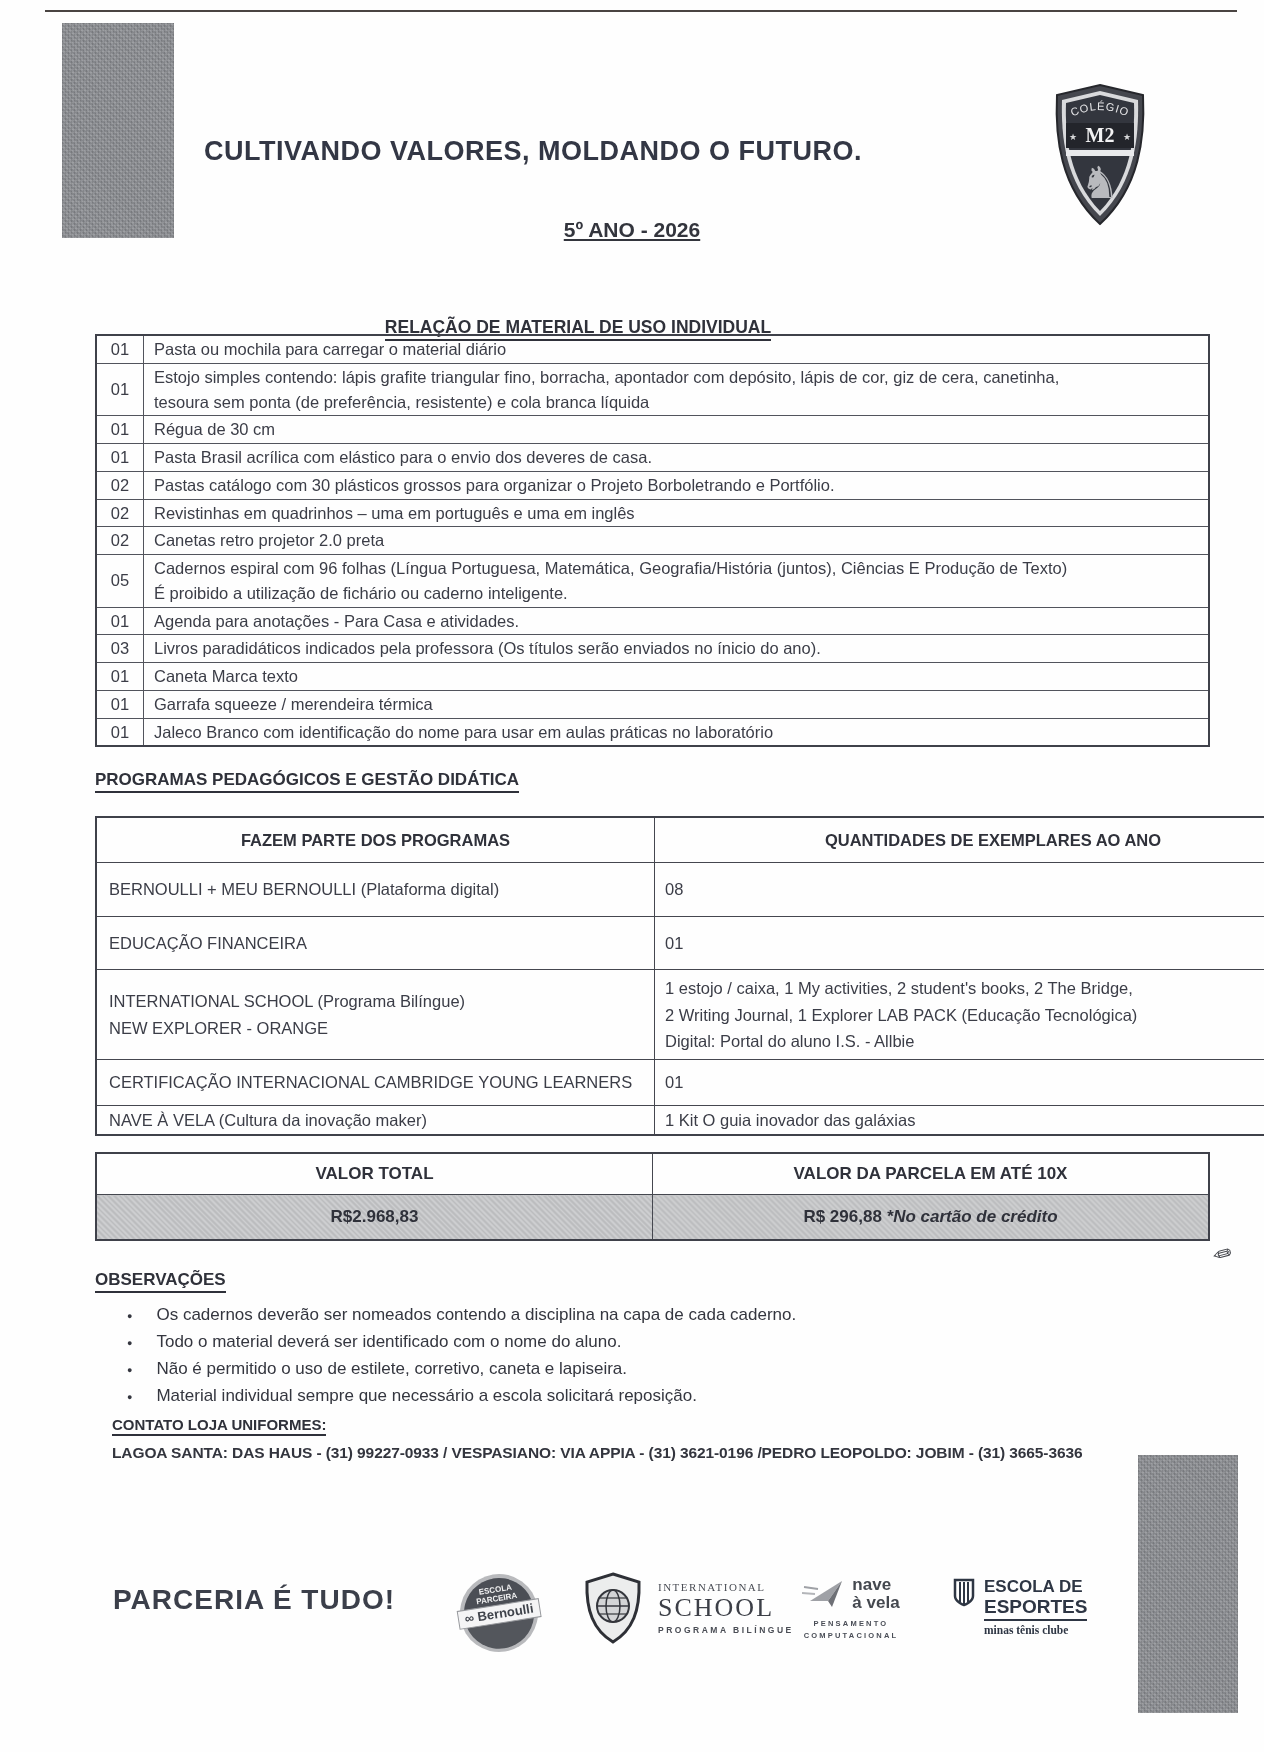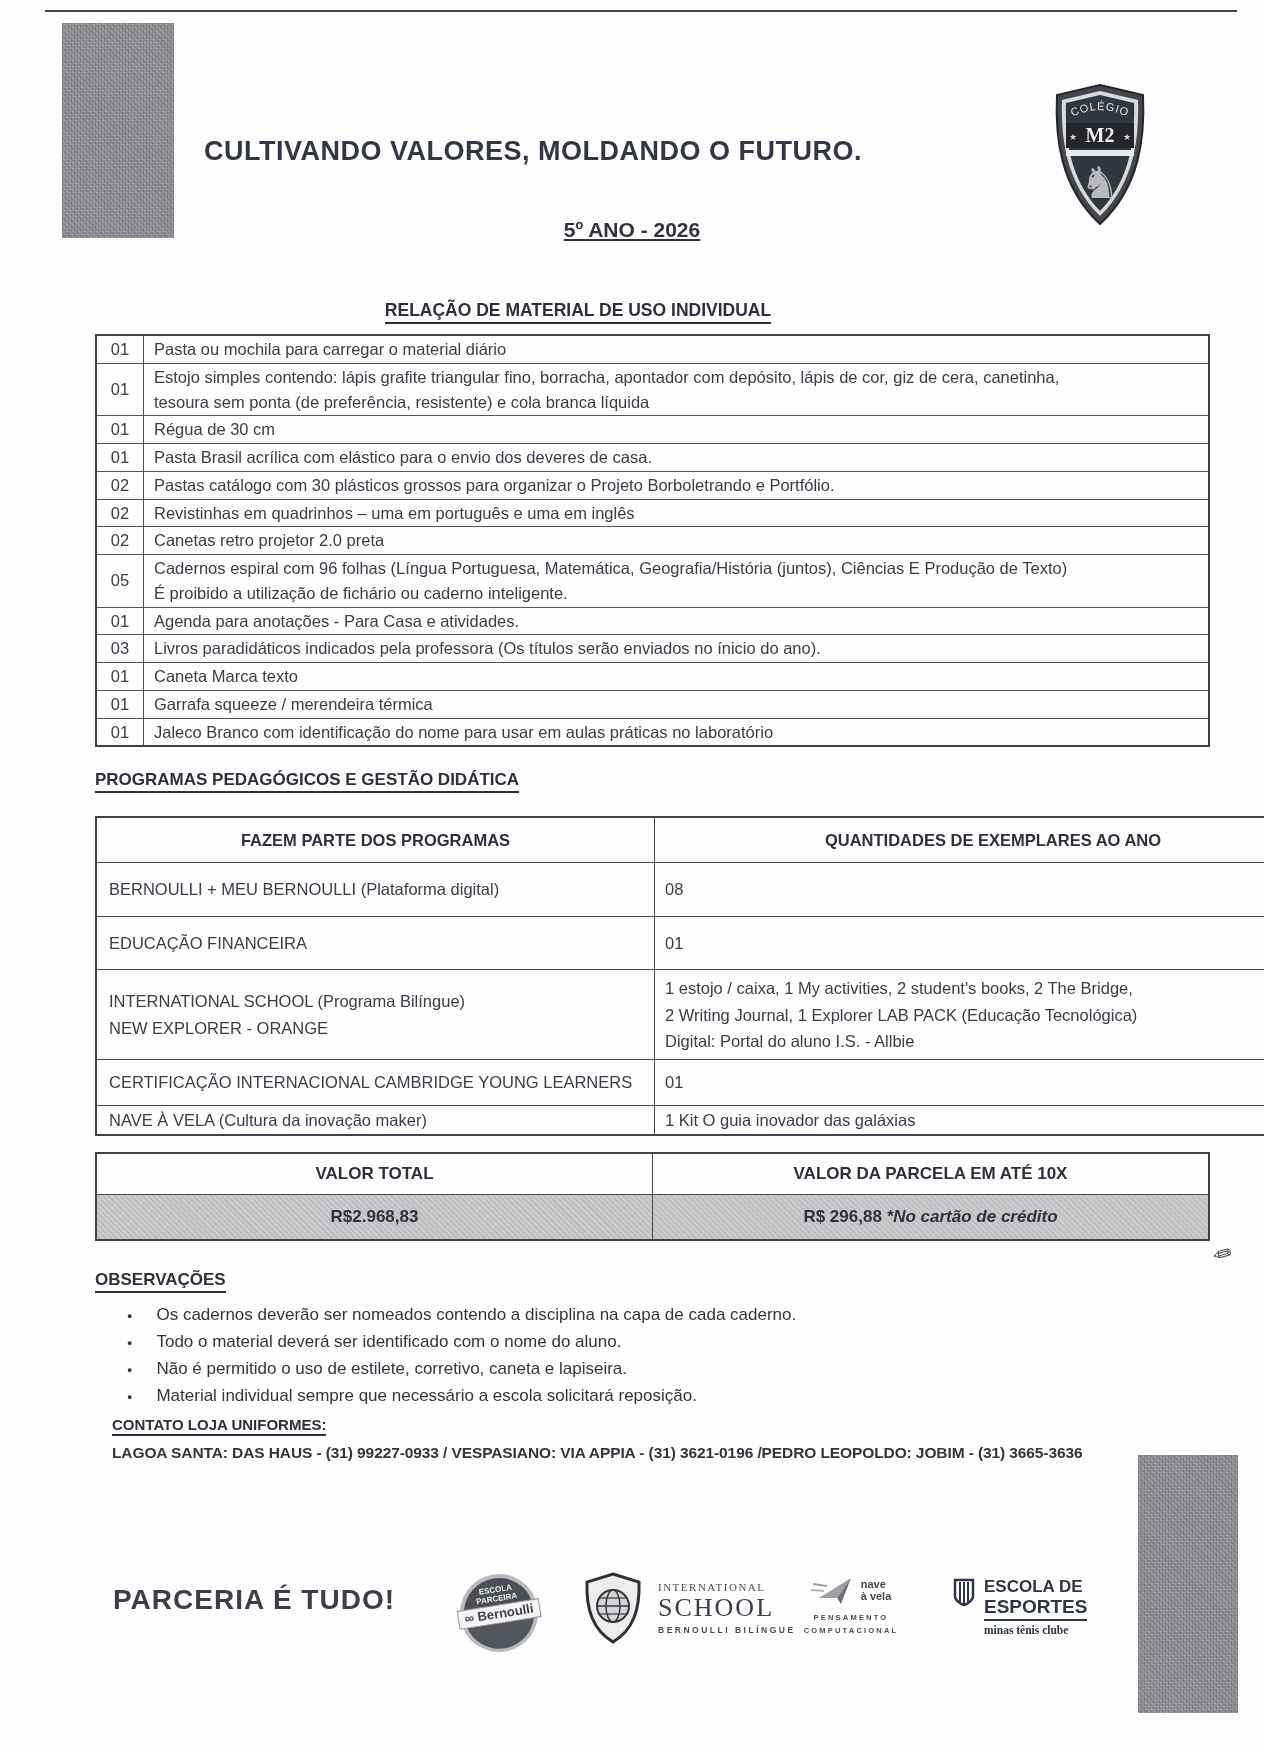--- a/index.html
+++ b/index.html
@@ -16,21 +16,21 @@
   .noise-tl{left:62px;top:23px;width:112px;height:215px;}
   .noise-br{left:1138px;top:1455px;width:100px;height:258px;}
 
   .slogan{position:absolute;left:204px;top:136px;font-size:27px;font-weight:bold;
           letter-spacing:.5px;color:#333745;}
 
   .crest{position:absolute;left:1052px;top:82px;}
 
   .year-title{position:absolute;left:0;top:218px;width:1264px;text-align:center;
               font-size:21px;font-weight:bold;color:#33353d;text-decoration:underline;}
-  .list-title-wrap{position:absolute;left:0;top:300px;width:1156px;text-align:center;}
+  .list-title-wrap{position:absolute;left:0;top:317px;width:1156px;text-align:center;}
   .list-title{display:inline-block;font-size:17.5px;font-weight:bold;color:#2f313a;
               border-bottom:2px solid #2f313a;padding-bottom:1px;}
 
   table{border-collapse:collapse;}
   .materials-table{position:absolute;left:95px;top:334px;width:1115px;
                    border:2px solid #3f414a;font-size:16.5px;color:#3b3d47;}
   .materials-table td{border:1px solid #52545c;padding:1px 10px;line-height:1.5;}
   .materials-table td.qty{width:42px;text-align:center;padding:1px 2px;}
 
   .programs-heading-wrap{position:absolute;left:95px;top:770px;}
@@ -78,21 +78,21 @@
             letter-spacing:1px;color:#3b3f4a;}
 
   .bernoulli-badge{position:absolute;left:452px;top:1568px;}
   .intl-logo{position:absolute;left:583px;top:1572px;display:flex;gap:15px;align-items:center;}
   .intl-text .l1{font-size:11px;letter-spacing:1.5px;color:#4a4d55;font-family:"Liberation Serif",serif;}
   .intl-text .l2{font-size:26px;letter-spacing:2px;color:#3c3f47;font-family:"Liberation Serif",serif;}
   .intl-text .l3{font-size:8.5px;letter-spacing:2.5px;color:#4a4d55;font-weight:bold;margin-top:2px;}
 
   .nave-logo{position:absolute;left:786px;top:1576px;width:130px;text-align:center;}
   .nave-top{display:flex;align-items:center;justify-content:center;gap:6px;}
-  .nave-name{text-align:left;color:#44484f;font-weight:bold;line-height:1.05;font-size:11px;}
+  .nave-name{text-align:left;color:#44484f;font-weight:bold;line-height:1.05;font-size:17px;}
   .nave-sub{margin-top:6px;font-size:7.5px;letter-spacing:2.2px;color:#4a4e57;font-weight:bold;line-height:1.7;}
 
   .esportes-logo{position:absolute;left:952px;top:1578px;display:flex;gap:8px;}
   .esportes-text .l1{font-size:17px;font-weight:bold;color:#2e3644;line-height:1.1;}
   .esportes-text .l2{font-size:19px;font-weight:bold;color:#2e3644;line-height:1.1;
                      border-bottom:2px solid #2e3644;display:inline-block;padding-bottom:1px;}
   .esportes-text .l3{font-size:11.5px;font-weight:bold;color:#2e3644;margin-top:3px;
                      font-family:"Liberation Serif",serif;}
 </style>
 </head>
@@ -338,21 +338,21 @@
       <path d="M30 2 L56 10 C57 38 50 58 30 70 C10 58 3 38 4 10 Z" fill="#eceded" stroke="#2e3036" stroke-width="3"></path>
       <circle cx="30" cy="34" r="16" fill="#d3d4d6" stroke="#34363c" stroke-width="2"></circle>
       <ellipse cx="30" cy="34" rx="7" ry="16" fill="none" stroke="#34363c" stroke-width="1.5"></ellipse>
       <line x1="14" y1="34" x2="46" y2="34" stroke="#34363c" stroke-width="1.5"></line>
       <line x1="17" y1="26" x2="43" y2="26" stroke="#34363c" stroke-width="1.2"></line>
       <line x1="17" y1="42" x2="43" y2="42" stroke="#34363c" stroke-width="1.2"></line>
     </svg>
     <div class="intl-text">
       <div class="l1">INTERNATIONAL</div>
       <div class="l2">SCHOOL</div>
-      <div class="l3">BERNOULLI BILÍNGUE</div>
+      <div class="l3">PROGRAMA BILÍNGUE</div>
     </div>
   </div>
 
   <div class="nave-logo">
     <div class="nave-top">
       <svg width="44" height="30" viewBox="0 0 44 30">
         <line x1="2" y1="8" x2="16" y2="10" stroke="#9fa1a6" stroke-width="2"></line>
         <line x1="0" y1="14" x2="13" y2="15" stroke="#b3b5b9" stroke-width="2"></line>
         <polygon points="8,22 40,2 26,22" fill="#9fa1a6"></polygon>
         <polygon points="26,22 40,2 30,28" fill="#6e7076"></polygon>

